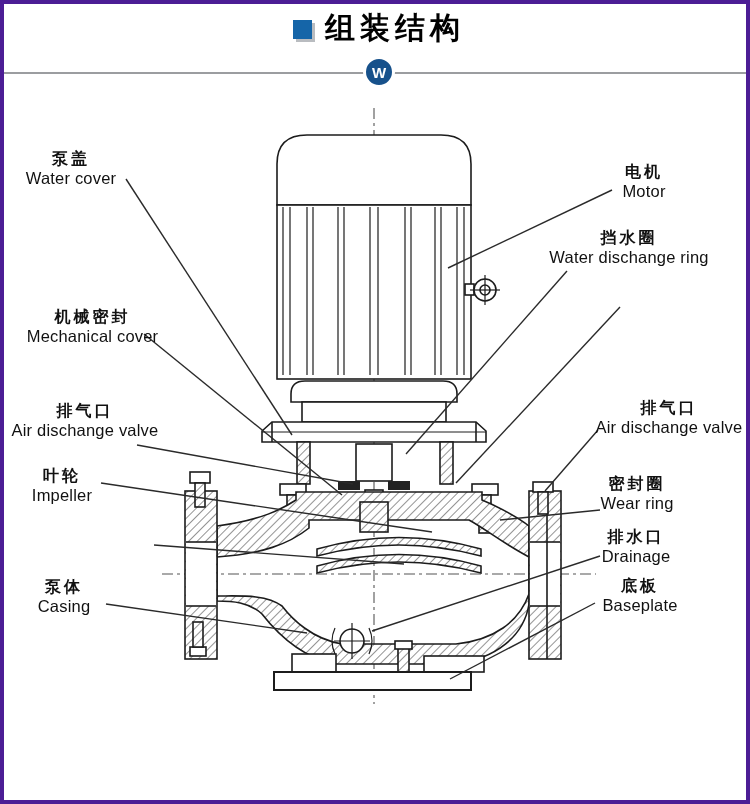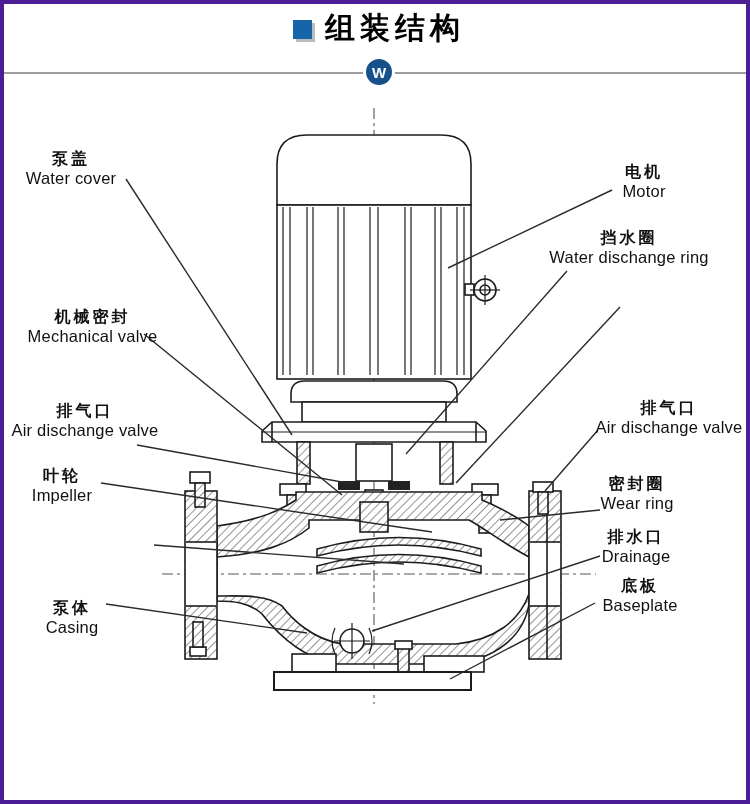--- a/index.html
+++ b/index.html
@@ -26,21 +26,21 @@
   .lbl .zh{display:block;font-size:16px;font-weight:bold;letter-spacing:3px;white-space:nowrap;}
   .lbl .en{display:block;font-size:16.5px;font-weight:normal;white-space:nowrap;
            letter-spacing:0.2px;}
 
   
   #lbl-casing-cover    {left:8px;  top:146px;width:118px;text-align:center;}
   #lbl-mechanical-seal {left:5px;  top:304px;width:135px;margin-left:16px;}
   #lbl-air-valve-left  {left:2px;  top:398px;width:158px;}
   #lbl-impeller        {left:16px; top:454px;width:84px;margin-top:9px;}
   #lbl-manometric      {left:2px;  top:514px;width:152px;}
-  #lbl-casing          {left:28px; top:574px;width:80px;margin-top:21px;}
+  #lbl-casing          {left:20px; top:574px;width:80px;}
 
   
   #lbl-motor           {left:604px;top:159px;width:72px;}
   #lbl-water-ring      {left:543px;top:225px;width:164px;}
   #lbl-screw           {left:604px;top:278px;width:72px;}
   #lbl-air-valve-right {left:586px;top:395px;width:158px;}
   #lbl-wear-ring       {left:590px;top:471px;width:86px;}
   #lbl-drainage        {left:590px;top:524px;width:84px;}
   #lbl-baseplate       {left:588px;top:573px;width:96px;text-align:center;}
 
@@ -187,21 +187,21 @@
       </g>
     </g>
   </svg>
 
   <div class="lbl" id="lbl-casing-cover">
     <span class="zh">泵盖</span>
     <span class="en">Water cover</span>
   </div>
   <div class="lbl" id="lbl-mechanical-seal">
     <span class="zh">机械密封</span>
-    <span class="en">Mechanical valve</span>
+    <span class="en">Mechanical cover</span>
   </div>
   <div class="lbl" id="lbl-air-valve-left">
     <span class="zh">排气口</span>
     <span class="en">Air dischange valve</span>
   </div>
   <div class="lbl" id="lbl-impeller">
     <span class="zh">叶轮</span>
     <span class="en">Impeller</span>
   </div>
   <div class="lbl" id="lbl-casing">

